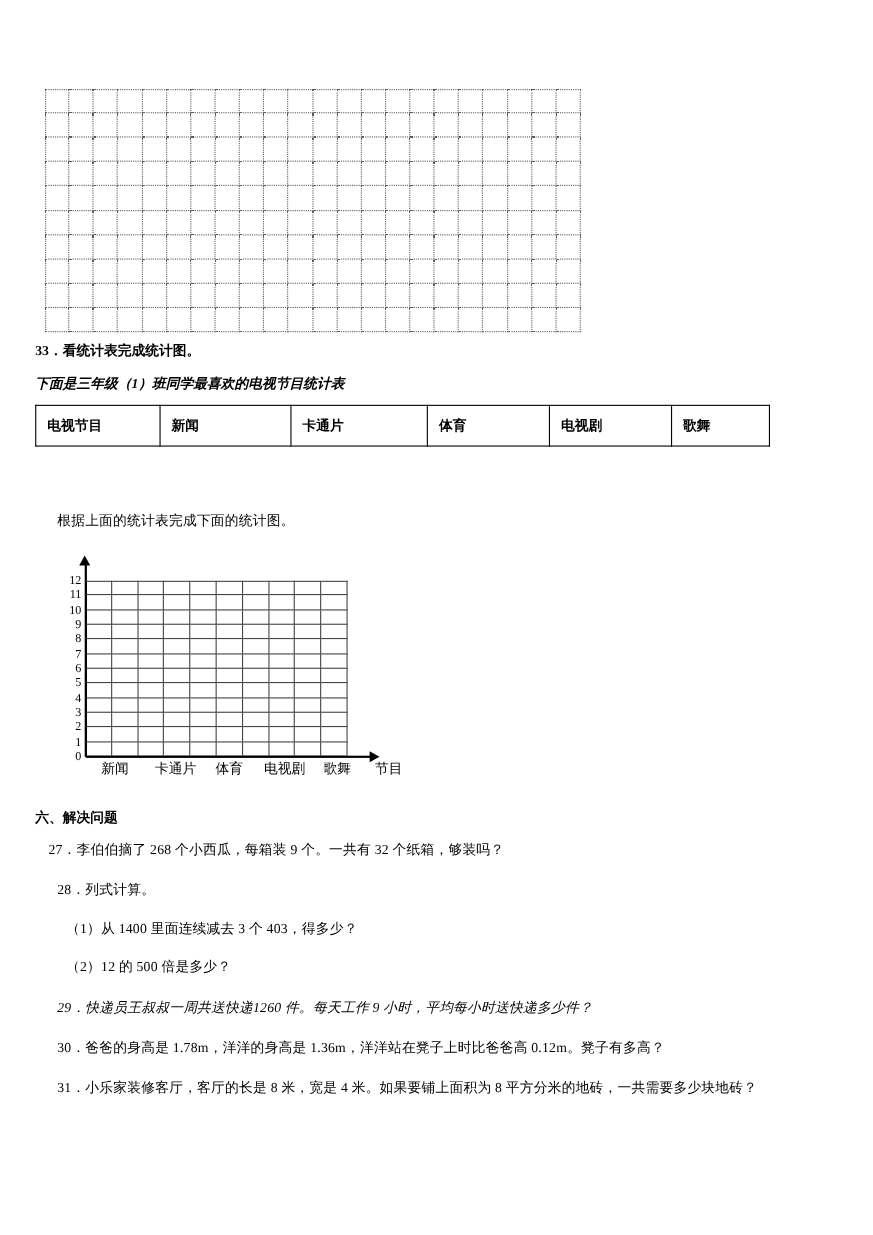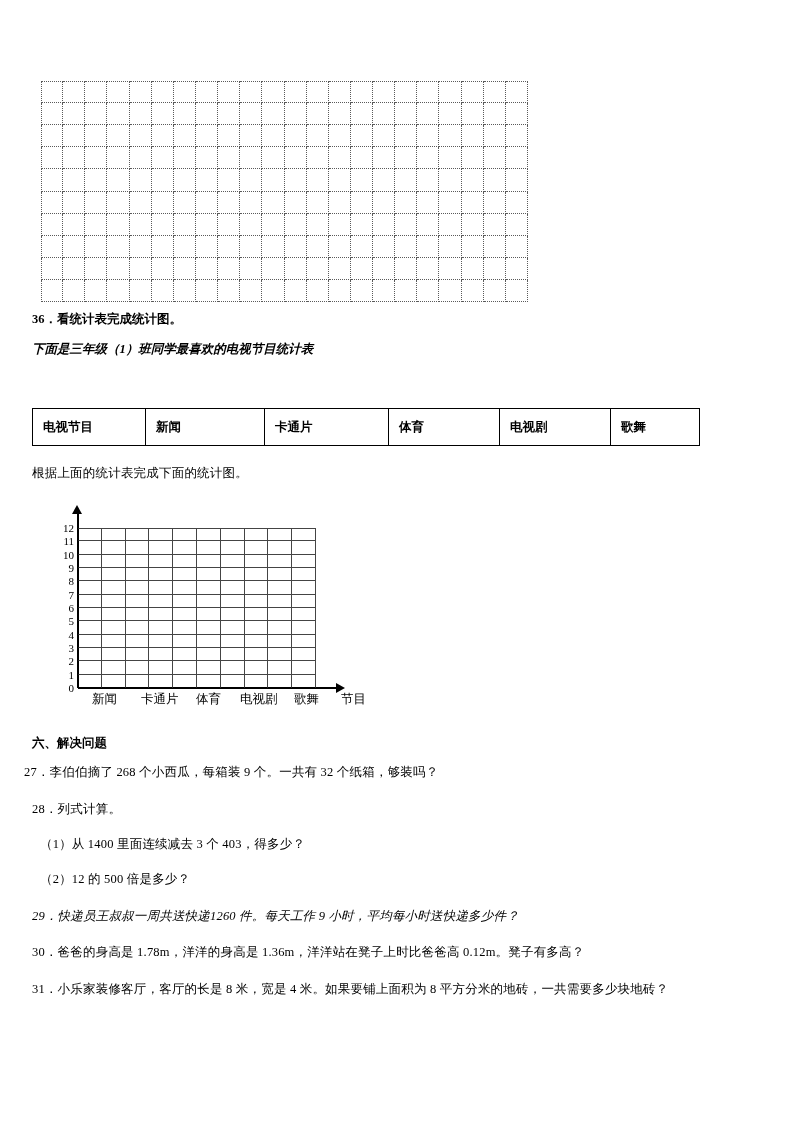--- a/index.html
+++ b/index.html
@@ -41,38 +41,38 @@
   .dot-cell.first-col { border-left: 1px dotted #5a5a5a; }
   .dot-cell.first-row { border-top: 1px dotted #5a5a5a; }
 
   
   .txt {
     position: absolute;
     white-space: nowrap;
     font-size: 12.5px;
     line-height: 17px;
     letter-spacing: 0.2px;
+    margin-left: 20px;
   }
   .hd {
     position: absolute;
     white-space: nowrap;
     font-size: 12.5px;
     font-weight: bold;
     line-height: 17px;
   }
 
   
   .stat-table {
     position: absolute;
     left: 32px;
     top: 368px;
     width: 541px;
     border-collapse: collapse;
     table-layout: fixed;
-    margin-top: 40px;
   }
   .stat-table td {
     border: 1px solid #000000;
     height: 36px;
     padding: 0 10px;
     font-size: 12.5px;
     font-weight: bold;
     vertical-align: middle;
   }
   .col-head  { width: 92px; }
@@ -389,21 +389,21 @@
       <div class="dot-cell"></div>
       <div class="dot-cell"></div>
       <div class="dot-cell"></div>
       <div class="dot-cell"></div>
       <div class="dot-cell"></div>
       <div class="dot-cell"></div>
       <div class="dot-cell"></div>
       <div class="dot-cell"></div>
     </div>
 
-  <div class="hd" style="left:32px; top:311px;">36．看统计表完成统计图。</div>
+  <div class="hd" style="left:32px; top:311px;">33．看统计表完成统计图。</div>
 
   <div class="hd" style="left:32px; top:341px;font-style:italic;">下面是三年级（1）班同学最喜欢的电视节目统计表</div>
 
   <table class="stat-table">
     <tbody>
       <tr>
         <td class="col-head">电视节目</td>
         <td class="col-c1">新闻</td>
         <td class="col-c2">卡通片</td>
         <td class="col-c3">体育</td>

